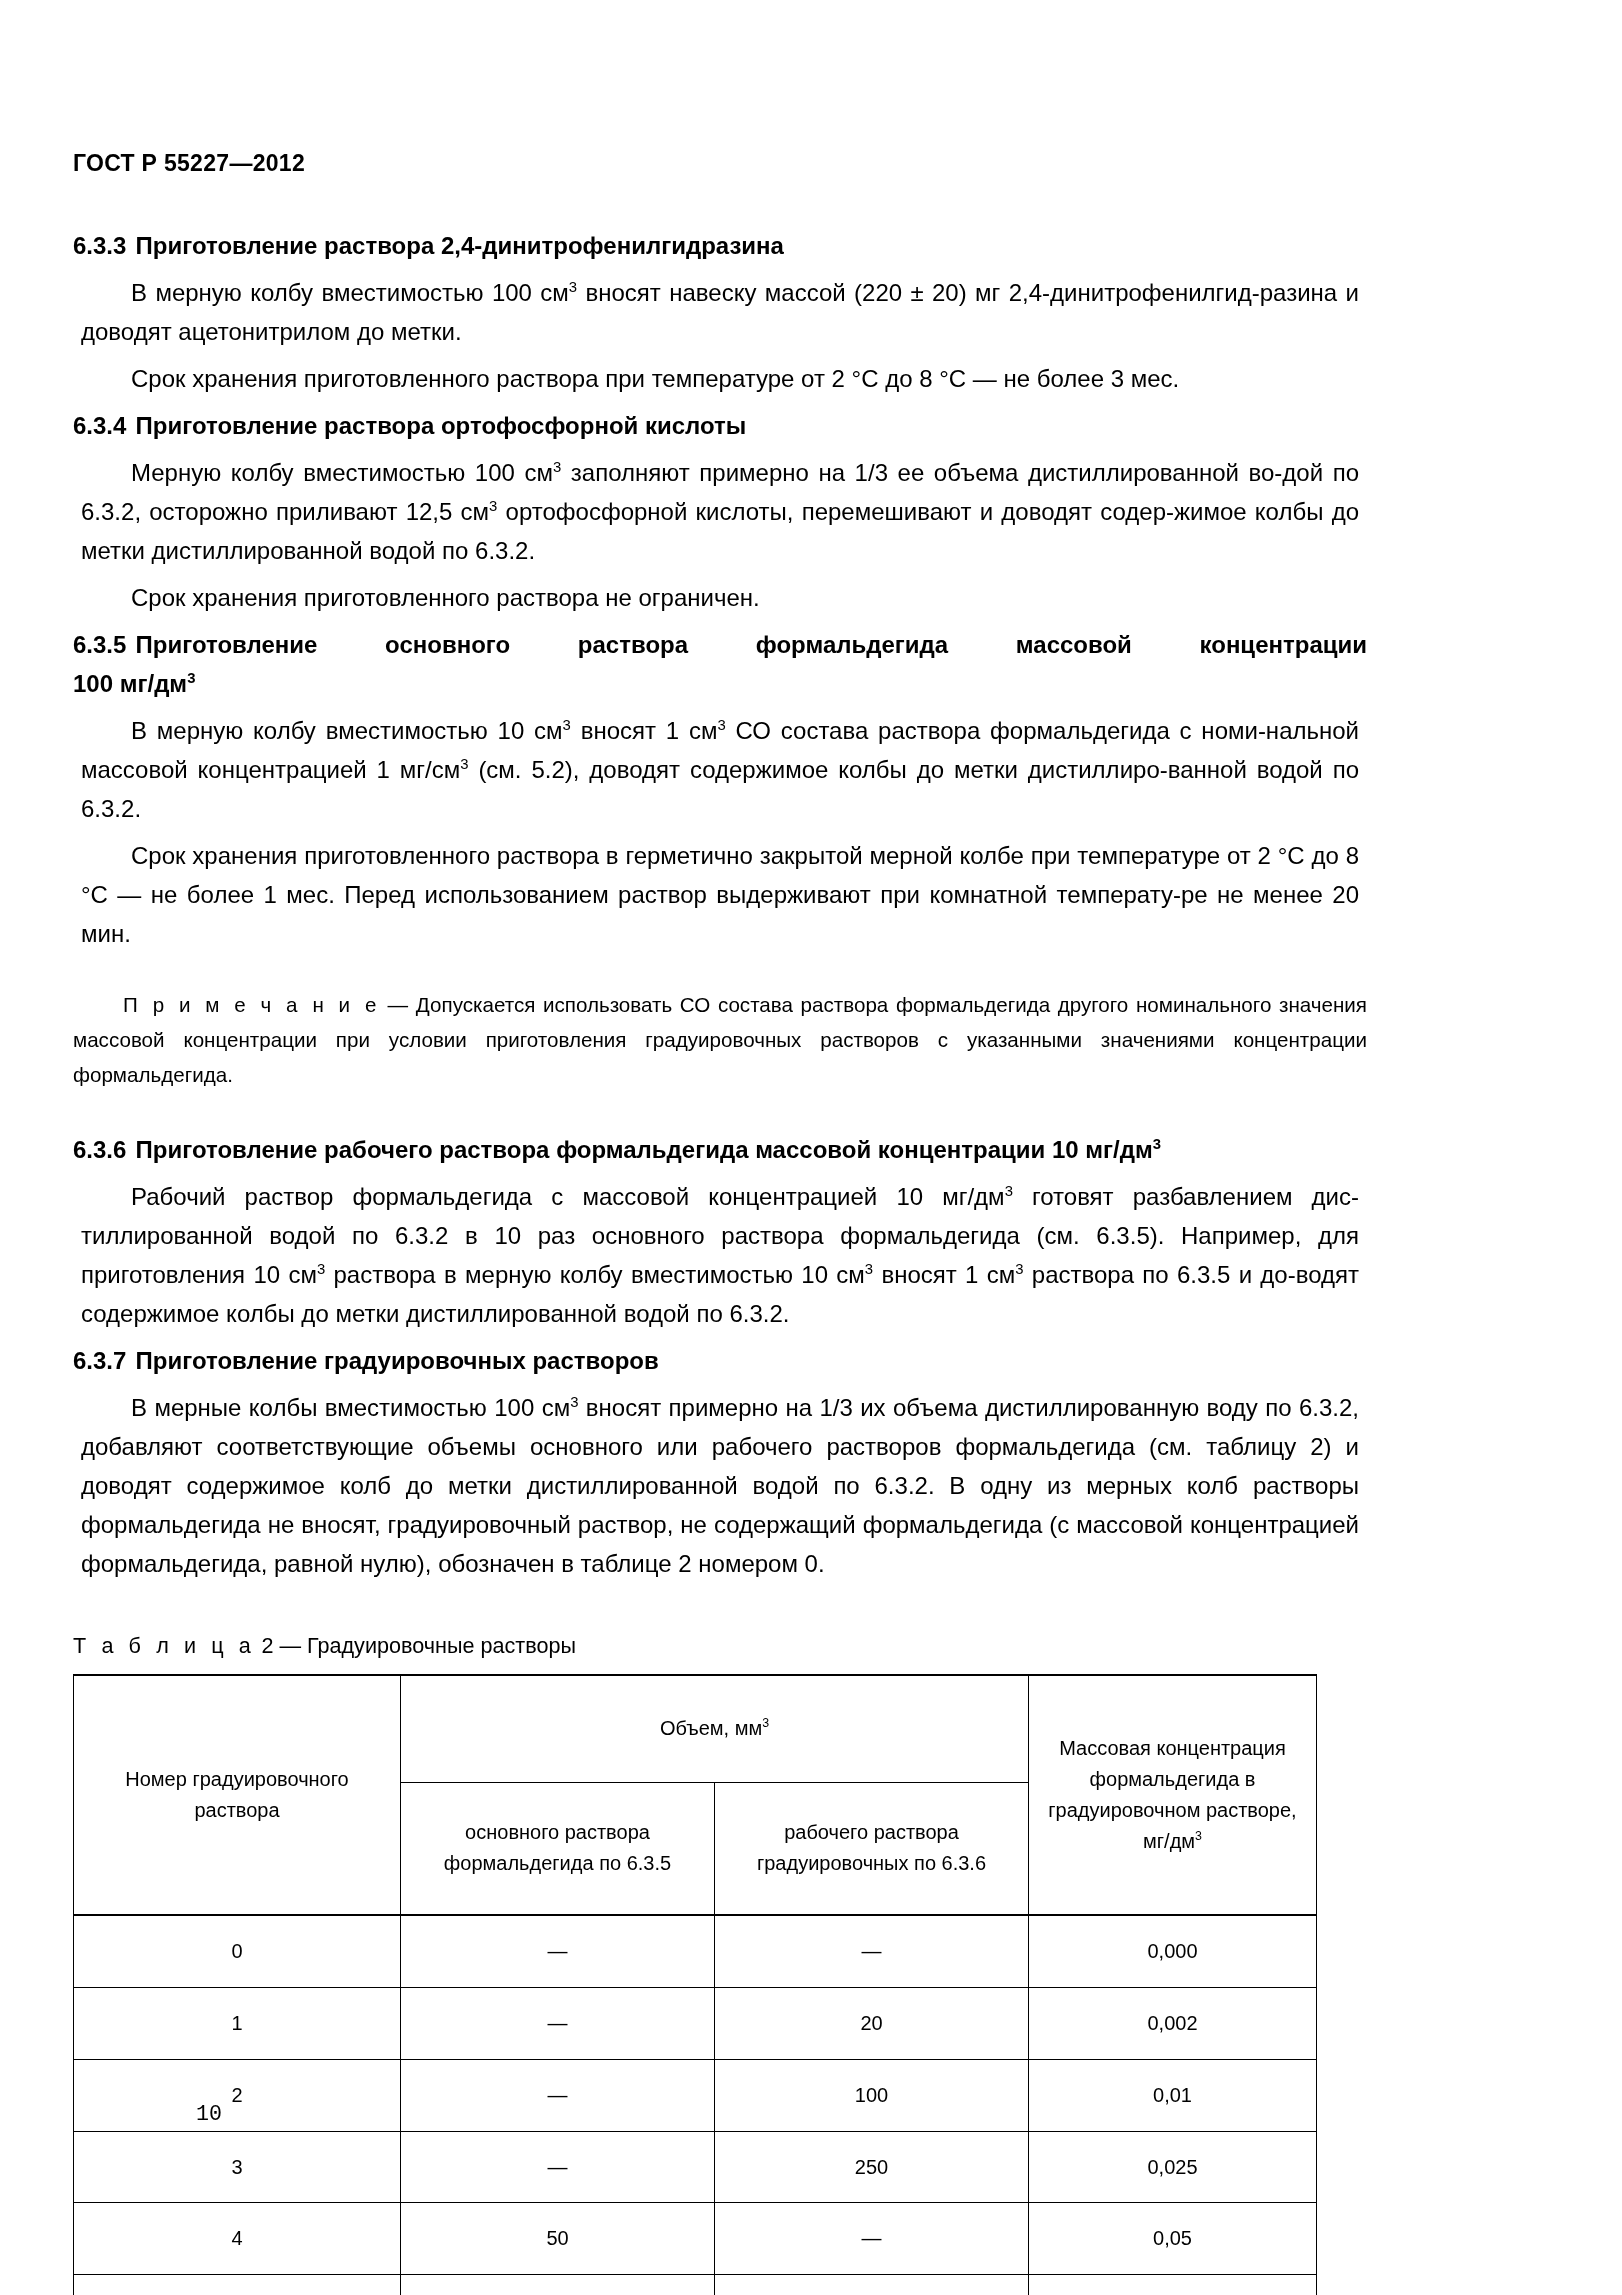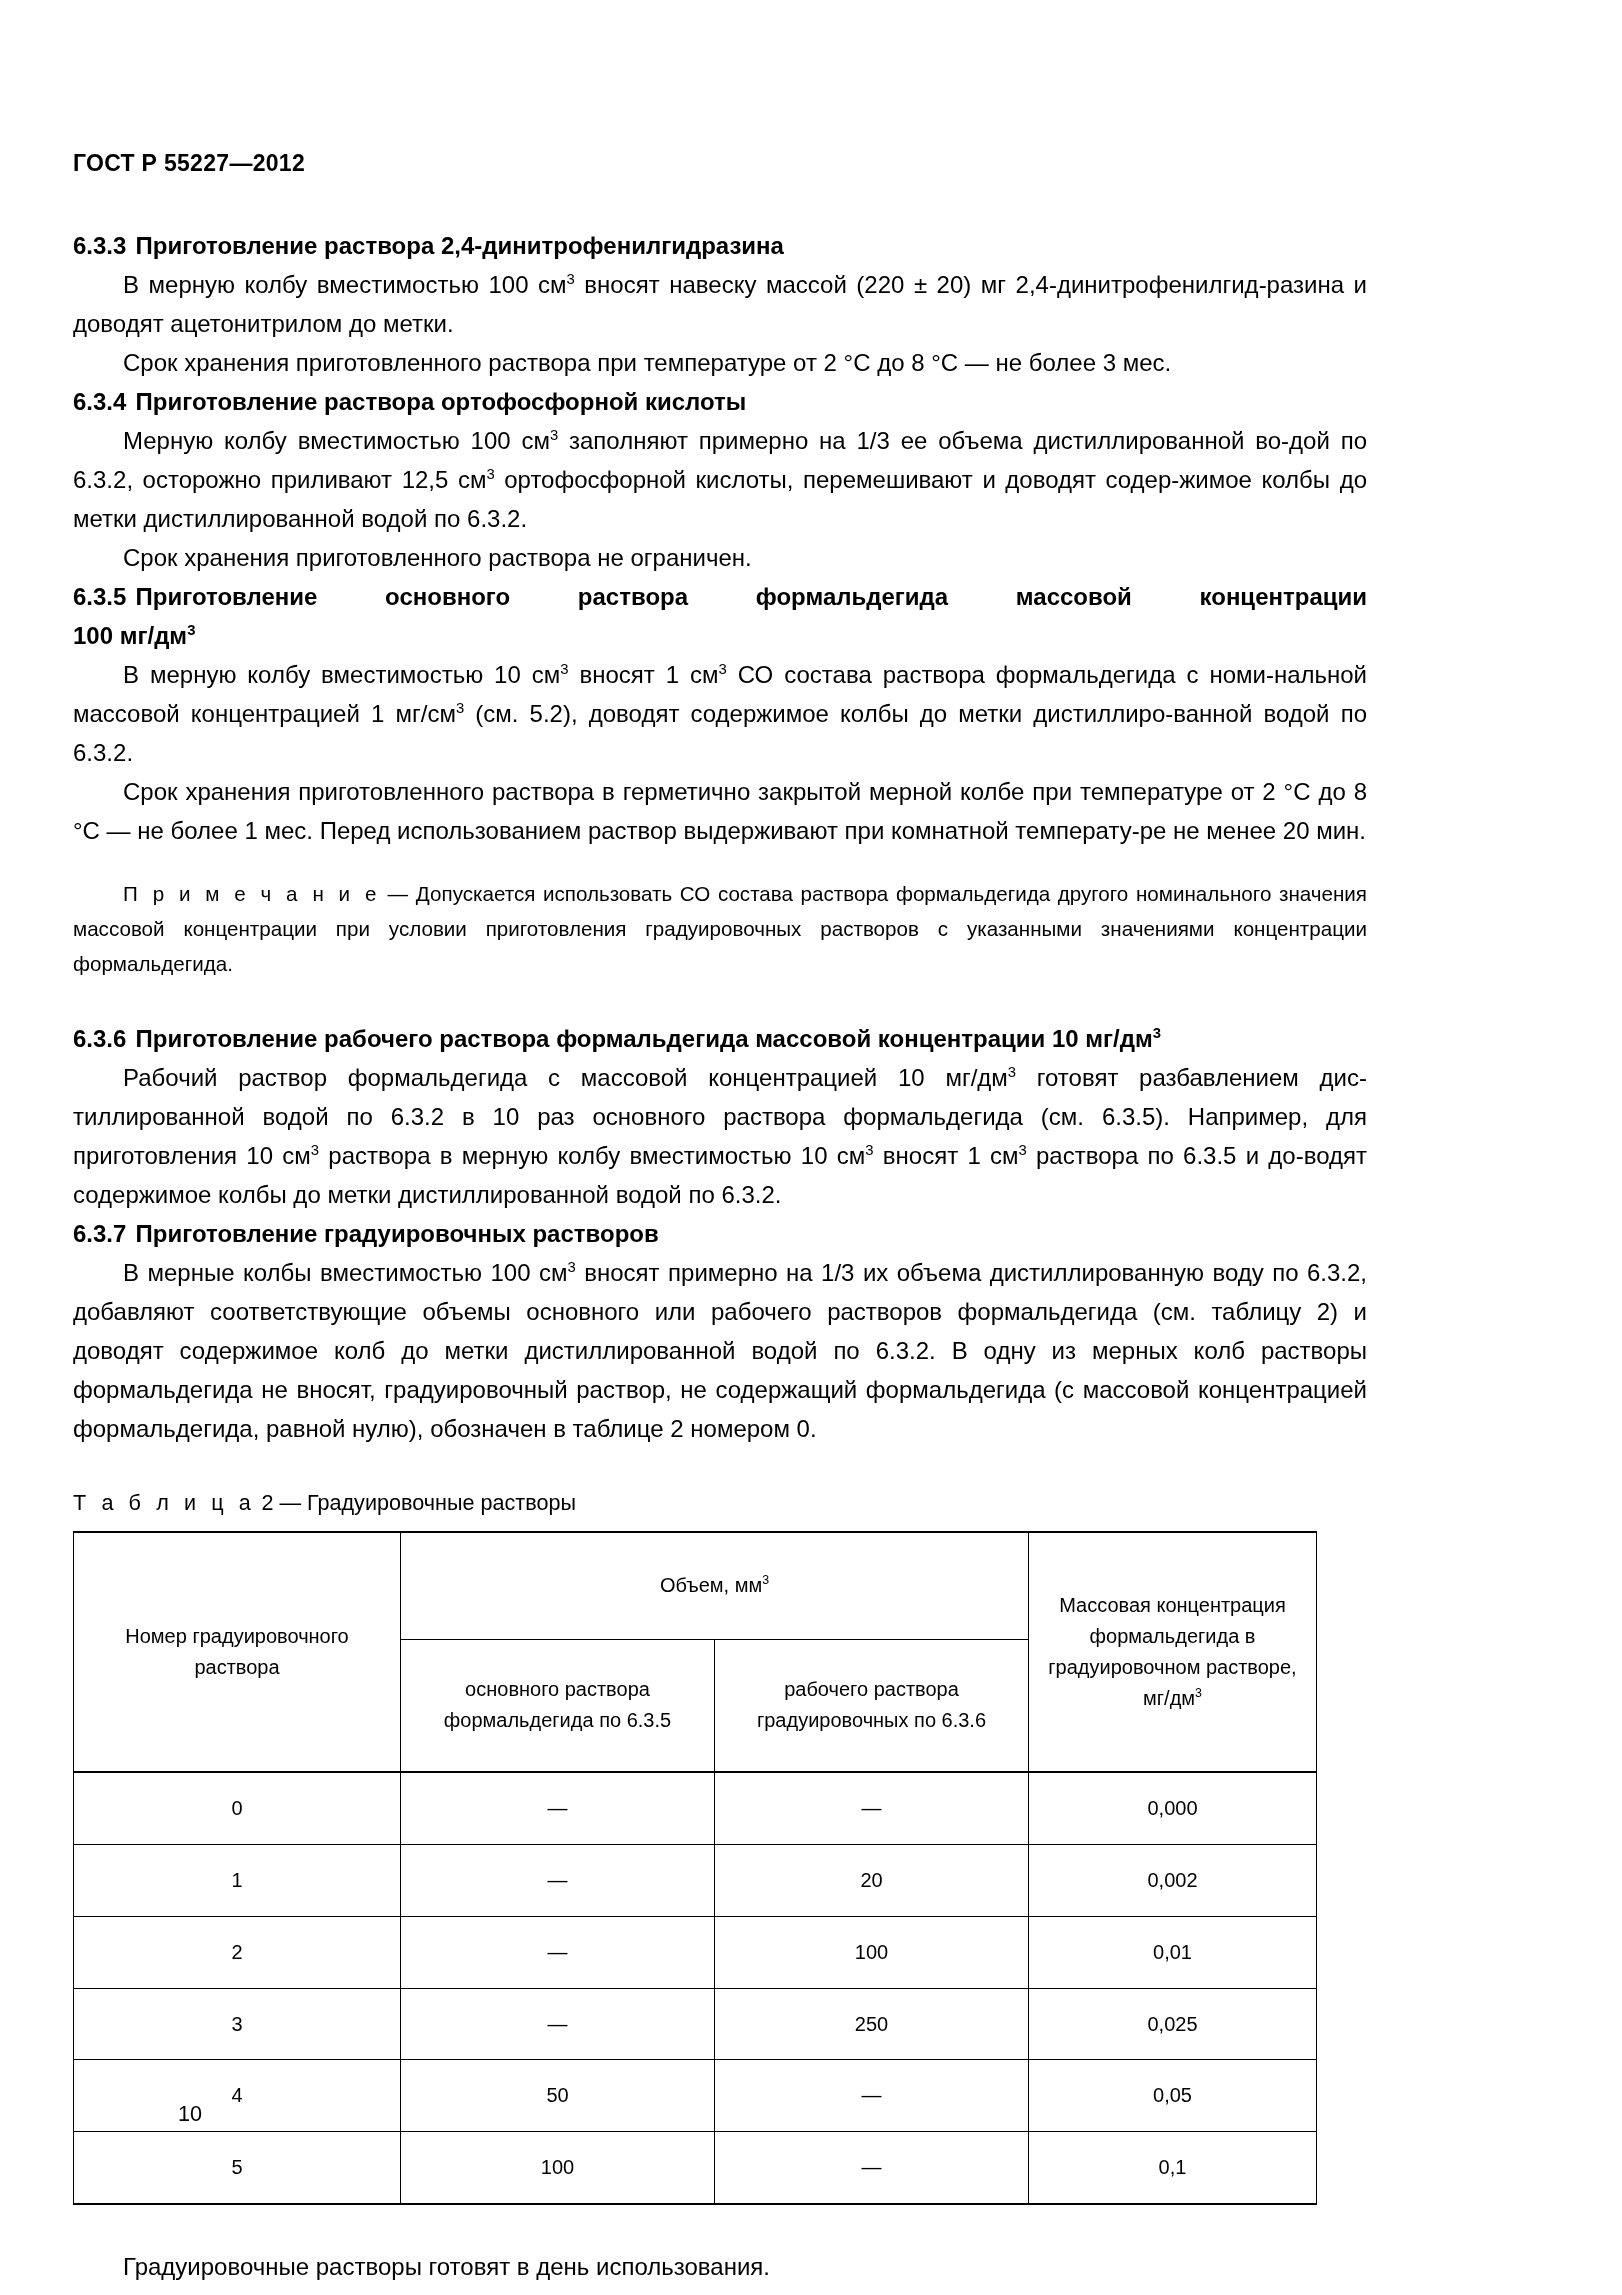--- a/index.html
+++ b/index.html
@@ -28,21 +28,21 @@
     letter-spacing: 0.3px;
     margin: 0 0 0 0;
     line-height: 1.0;
   }
   
   .content {
     margin-top: 51px;
     width: 1294px;
   }
   p {
-    margin: 0;
+    margin: 8px;
     font-size: 24px;
     line-height: 39px;
     text-align: justify;
     text-justify: inter-word;
     hyphens: manual;
   }
   p.body {
     text-indent: 0;
   }
   .ind {
@@ -108,24 +108,25 @@
   .c3 { width: 314px; }
   .c4 { width: 288px; }
   .hdr-num { height: 222px; border-radius: 21px; }
   .hdr-vol { height: 98px; margin-top: 46px; }
   .hdr-sub { height: 124px; }
   .hdr-mass { height: 222px; }
   .dash { font-size: 20px; }
   
   .folio {
     position: absolute;
-    left: 178px;
+    left: 196px;
     top: 2101px;
     font-size: 21.6px;
     line-height: 26px;
+    font-family: Liberation Mono, monospace;
   }
   .tail {
     margin-top: 42px;
   }
 </style>
 </head>
 <body>
 
 <div class="page">
 

